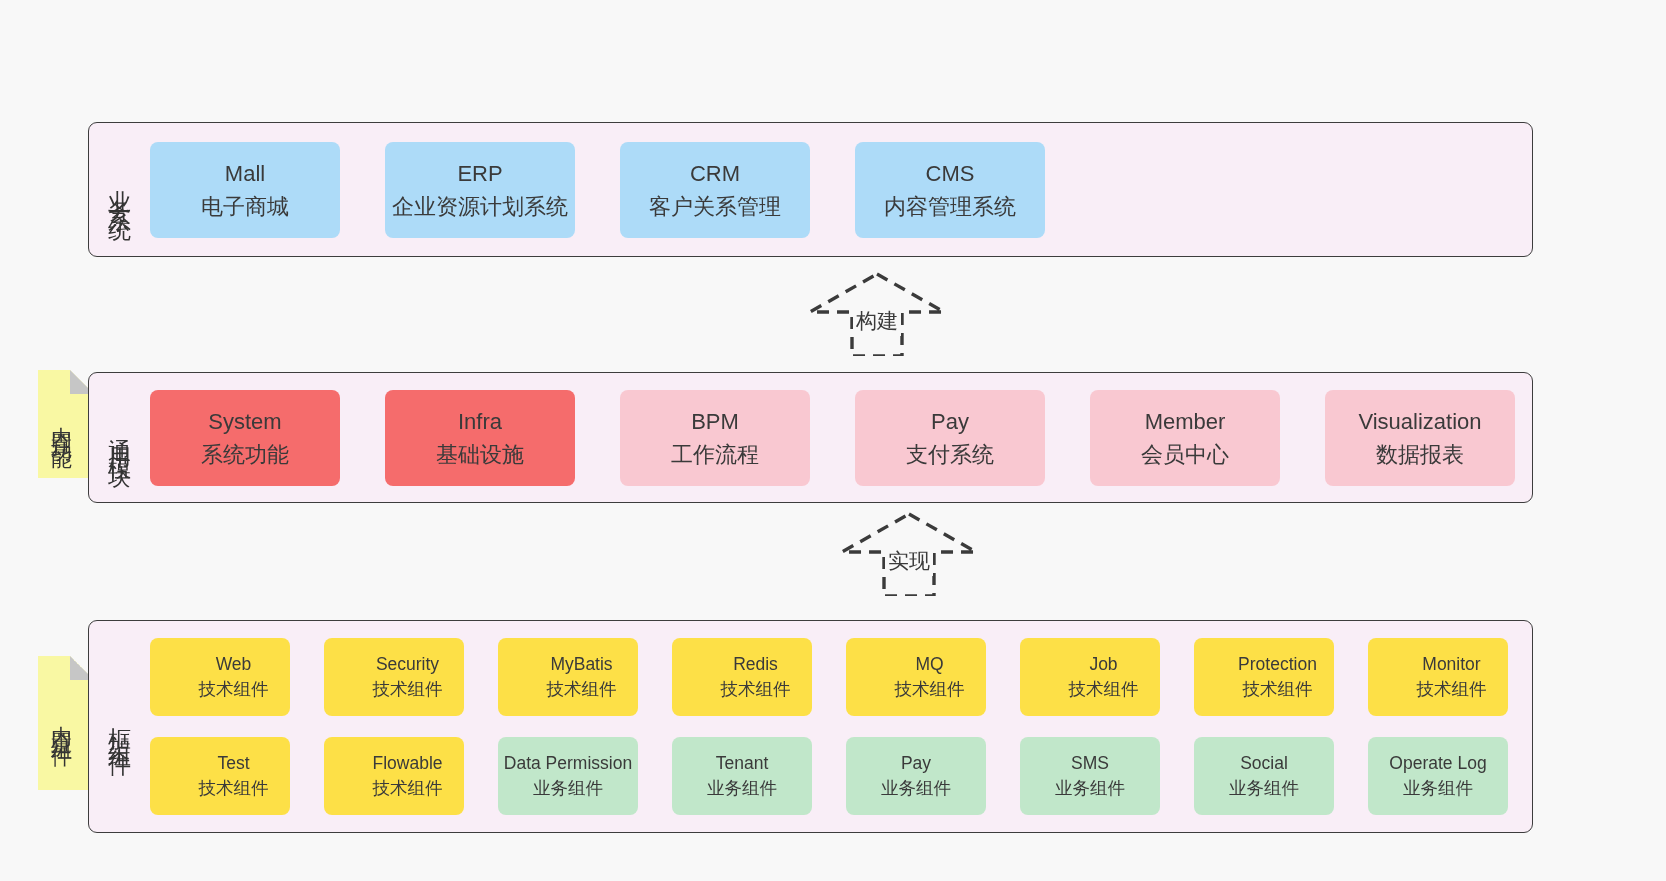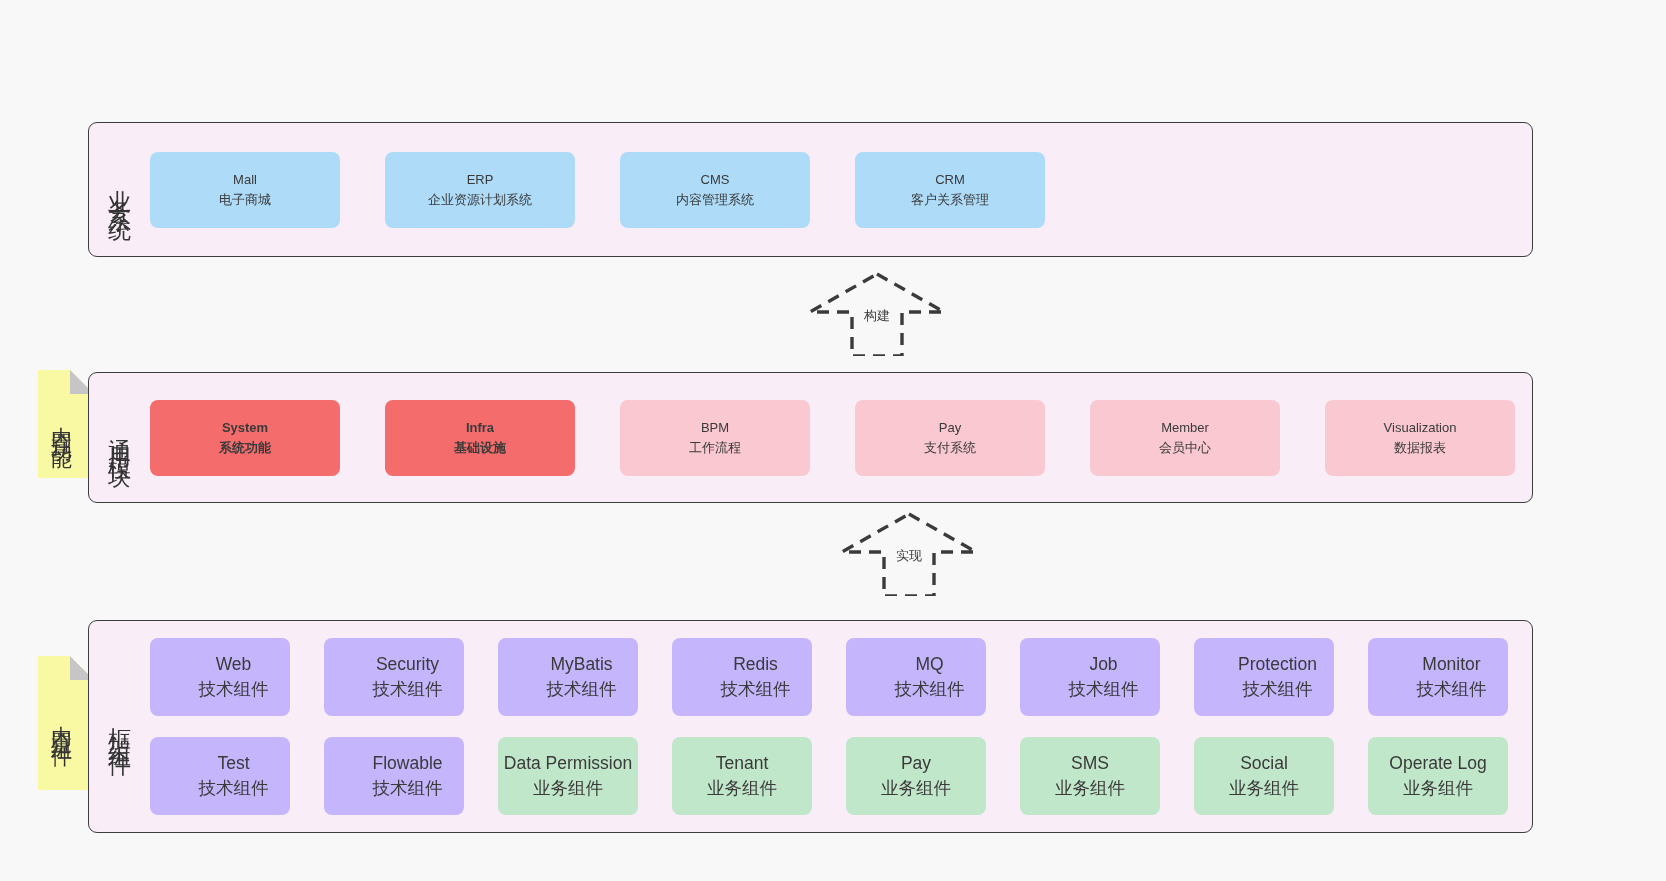--- a/index.html
+++ b/index.html
@@ -16,49 +16,49 @@
 
   .boxes{flex:1;display:flex;align-items:center;gap:45px;padding-right:16px;}
   .box{border-radius:8px;display:flex;flex-direction:column;align-items:center;
        justify-content:center;text-align:center;box-sizing:border-box;padding:4px 5px;}
   .box .bname,.box .bdesc{display:block;line-height:1.5;}
 
   .panel-top{top:122px;height:135px;}
   .panel-mid{top:372px;height:131px;}
   .panel-bot{top:620px;height:213px;}
 
-  .panel-top .box,.panel-mid .box{width:190px;height:76px;font-size:13px;flex:0 0 190px;}
+  .panel-top .box,.panel-mid .box{width:190px;height:96px;font-size:22px;flex:0 0 190px;}
   .blue{background:#addbf8;}
-  .red{background:#f56c6c;font-weight:bold;}
+  .red{background:#f56c6c;}
   .pink{background:#f9c8d1;}
 
   
   .grid{flex:1;display:flex;flex-direction:column;justify-content:center;gap:21px;padding-right:16px;}
   .grid-row{display:flex;gap:34px;}
   .grid .box{width:140px;height:78px;flex:0 0 140px;font-size:17.5px;}
   .grid .box .bname,.grid .box .bdesc{line-height:1.42;}
-  .green-dark{background:#c4b5fd;padding-left:32px;}
+  .green-dark{background:#fde047;padding-left:32px;}
   .green-light{background:#c1e7ca;}
 
   
   .sticky{position:absolute;left:38px;width:56px;background:#f9f8a3;z-index:1;
           display:flex;align-items:center;justify-content:center;
           clip-path:polygon(0 0,calc(100% - 24px) 0,100% 24px,100% 100%,0 100%);}
   .sticky-label{writing-mode:vertical-rl;text-orientation:upright;font-size:21px;
                 letter-spacing:7px;color:#333;line-height:1;margin-left:-8px;}
   .fold{position:absolute;top:0;right:0;width:24px;height:24px;
         background:linear-gradient(to bottom left,rgba(0,0,0,0) 50%,#c6c6c6 50%);}
   .sticky-mid{top:370px;height:108px;}
   .sticky-bot{top:656px;height:134px;}
 
   
   .arrow{position:absolute;width:134px;height:84px;z-index:0;}
   .arrow svg{display:block;width:134px;height:84px;}
   .arrow-label{position:absolute;left:50%;transform:translateX(-50%);top:34px;
-               background:#f8f8f8;font-size:13px;padding:1px 3px;white-space:nowrap;color:#3a3a3a;}
+               background:#f8f8f8;font-size:21px;padding:1px 3px;white-space:nowrap;color:#3a3a3a;}
   .arrow-build{left:810px;top:272px;}
   .arrow-impl{left:842px;top:512px;}
 </style>
 </head>
 <body>
 
 <div class="canvas">
 
   <div class="panel panel-top">
     <div class="panel-label-wrap">
@@ -67,26 +67,26 @@
     <div class="boxes">
       <div class="box blue">
         <span class="bname">Mall</span>
         <span class="bdesc">电子商城</span>
       </div>
       <div class="box blue">
         <span class="bname">ERP</span>
         <span class="bdesc">企业资源计划系统</span>
       </div>
       <div class="box blue">
+        <span class="bname">CRM</span>
+        <span class="bdesc">客户关系管理</span>
+      </div>
+      <div class="box blue">
         <span class="bname">CMS</span>
         <span class="bdesc">内容管理系统</span>
-      </div>
-      <div class="box blue">
-        <span class="bname">CRM</span>
-        <span class="bdesc">客户关系管理</span>
       </div>
     </div>
   </div>
 
   <div class="arrow arrow-build">
     <svg viewBox="0 0 134 84">
       <path d="M67 2 L134 40 L92 40 L92 84 L42 84 L42 40 L0 40 Z" fill="none" stroke="#3b3b3b" stroke-width="3.4" stroke-dasharray="12 8"></path>
     </svg>
     <span class="arrow-label">构建</span>
   </div>

